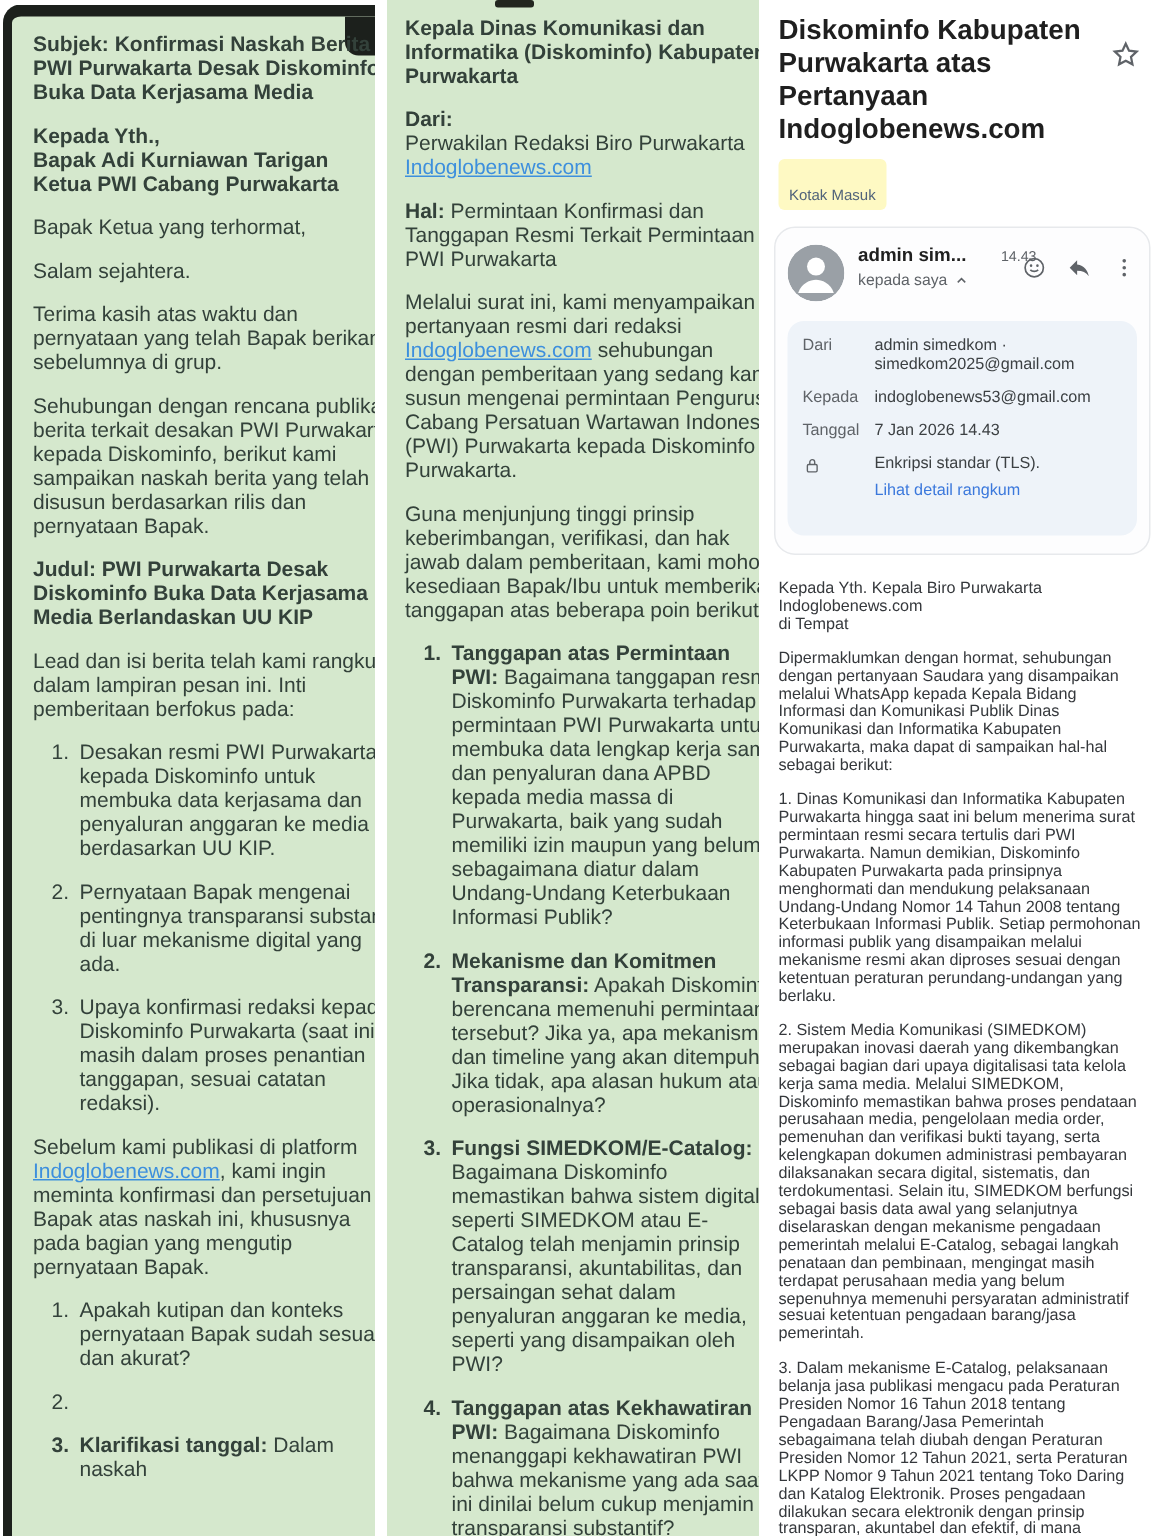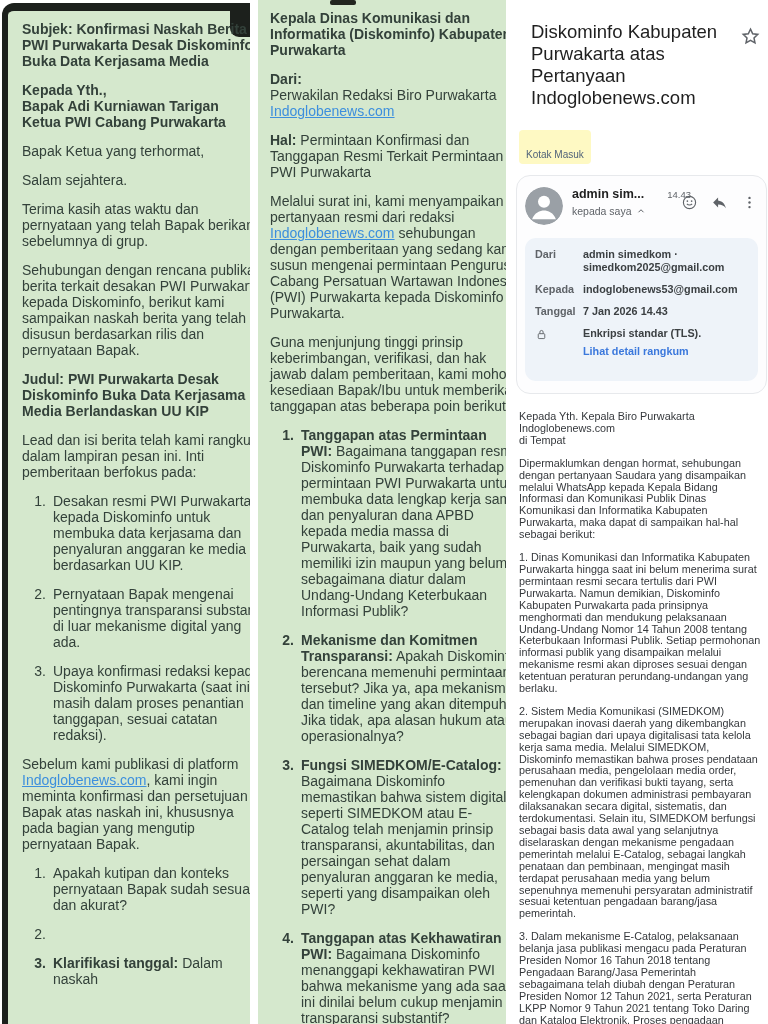--- a/index.html
+++ b/index.html
@@ -23,38 +23,38 @@
   .col-inner p{margin:0 0 13px 0;}
   .b{font-weight:bold;}
   .pre{white-space:pre-line;}
   .li{display:flex;margin:0 0 13px 0;padding-left:8px;}
   .li .num{flex:none;width:16px;margin-right:7px;text-align:right;}
   .wa-link{color:#3d8fdd;text-decoration:underline;cursor:pointer;}
 
   
   .gmail{position:absolute;left:514px;top:0;width:254px;height:1024px;background:#fff;}
   .gm-head{position:relative;padding:9px 30px 0 5px;}
-  .gm-subject{margin:12px;font-size:18.5px;line-height:22px;font-weight:normal;color:#1f1f1f;}
+  .gm-subject{margin:0;font-size:18.5px;line-height:22px;font-weight:bold;color:#1f1f1f;}
   .gm-star{position:absolute;top:26px;right:7px;width:21px;height:21px;cursor:pointer;}
   .gm-chip{display:inline-block;margin:9px 0 0 5px;background:#fef9c3;color:#51637a;
            font-size:10px;line-height:10px;padding:20px 7px 4px;border-radius:4px;cursor:pointer;}
   .gm-card{margin:11px 2px 0 2px;width:233px;border:1px solid #e7e9ec;border-radius:14px;
            background:#fdfdfe;padding:11px 8px 12px;}
   .gm-row{display:flex;align-items:flex-start;}
   .gm-avatar{width:38px;height:38px;border-radius:50%;overflow:hidden;flex:none;}
   .gm-sender{margin-left:9px;flex:1;min-width:0;}
   .gm-name-line{display:flex;align-items:baseline;white-space:nowrap;gap:16px;}
   .gm-name{font-size:12.5px;font-weight:bold;color:#1f1f1f;}
   .gm-time{font-size:9.5px;color:#5f6368;margin-left:7px;}
   .gm-to{display:flex;align-items:flex-end;font-size:10.5px;color:#5f6368;margin-top:4px;cursor:pointer;}
   .gm-icons{display:flex;align-items:center;gap:13px;margin-top:7px;}
   .gm-ic{width:17px;height:17px;cursor:pointer;}
   .gm-details{margin-top:13px;background:#eef3f9;border-radius:11px;padding:10px 10px 11px;
               font-size:10.8px;line-height:13px;color:#3c4043;}
-  .gm-drow{display:flex;margin-bottom:9px;font-weight:bold;}
+  .gm-drow{display:flex;margin-bottom:9px;}
   .gm-drow:last-child{margin-bottom:12px;}
   .gm-dlabel{flex:none;width:48px;color:#5f6368;}
   .gm-dvalue{flex:1;}
   .gm-sec-link{color:#3b78dc;margin-top:5px;cursor:pointer;}
   .gm-lockcell{flex:none;width:48px;}
   .gm-lock{width:13px;height:15px;}
   .gm-body{margin:17px 5px 0 5px;font-size:10.8px;line-height:11.9px;color:#35383c;}
   .gm-body p{margin:0 0 11px 0;}
 </style>
 </head>

